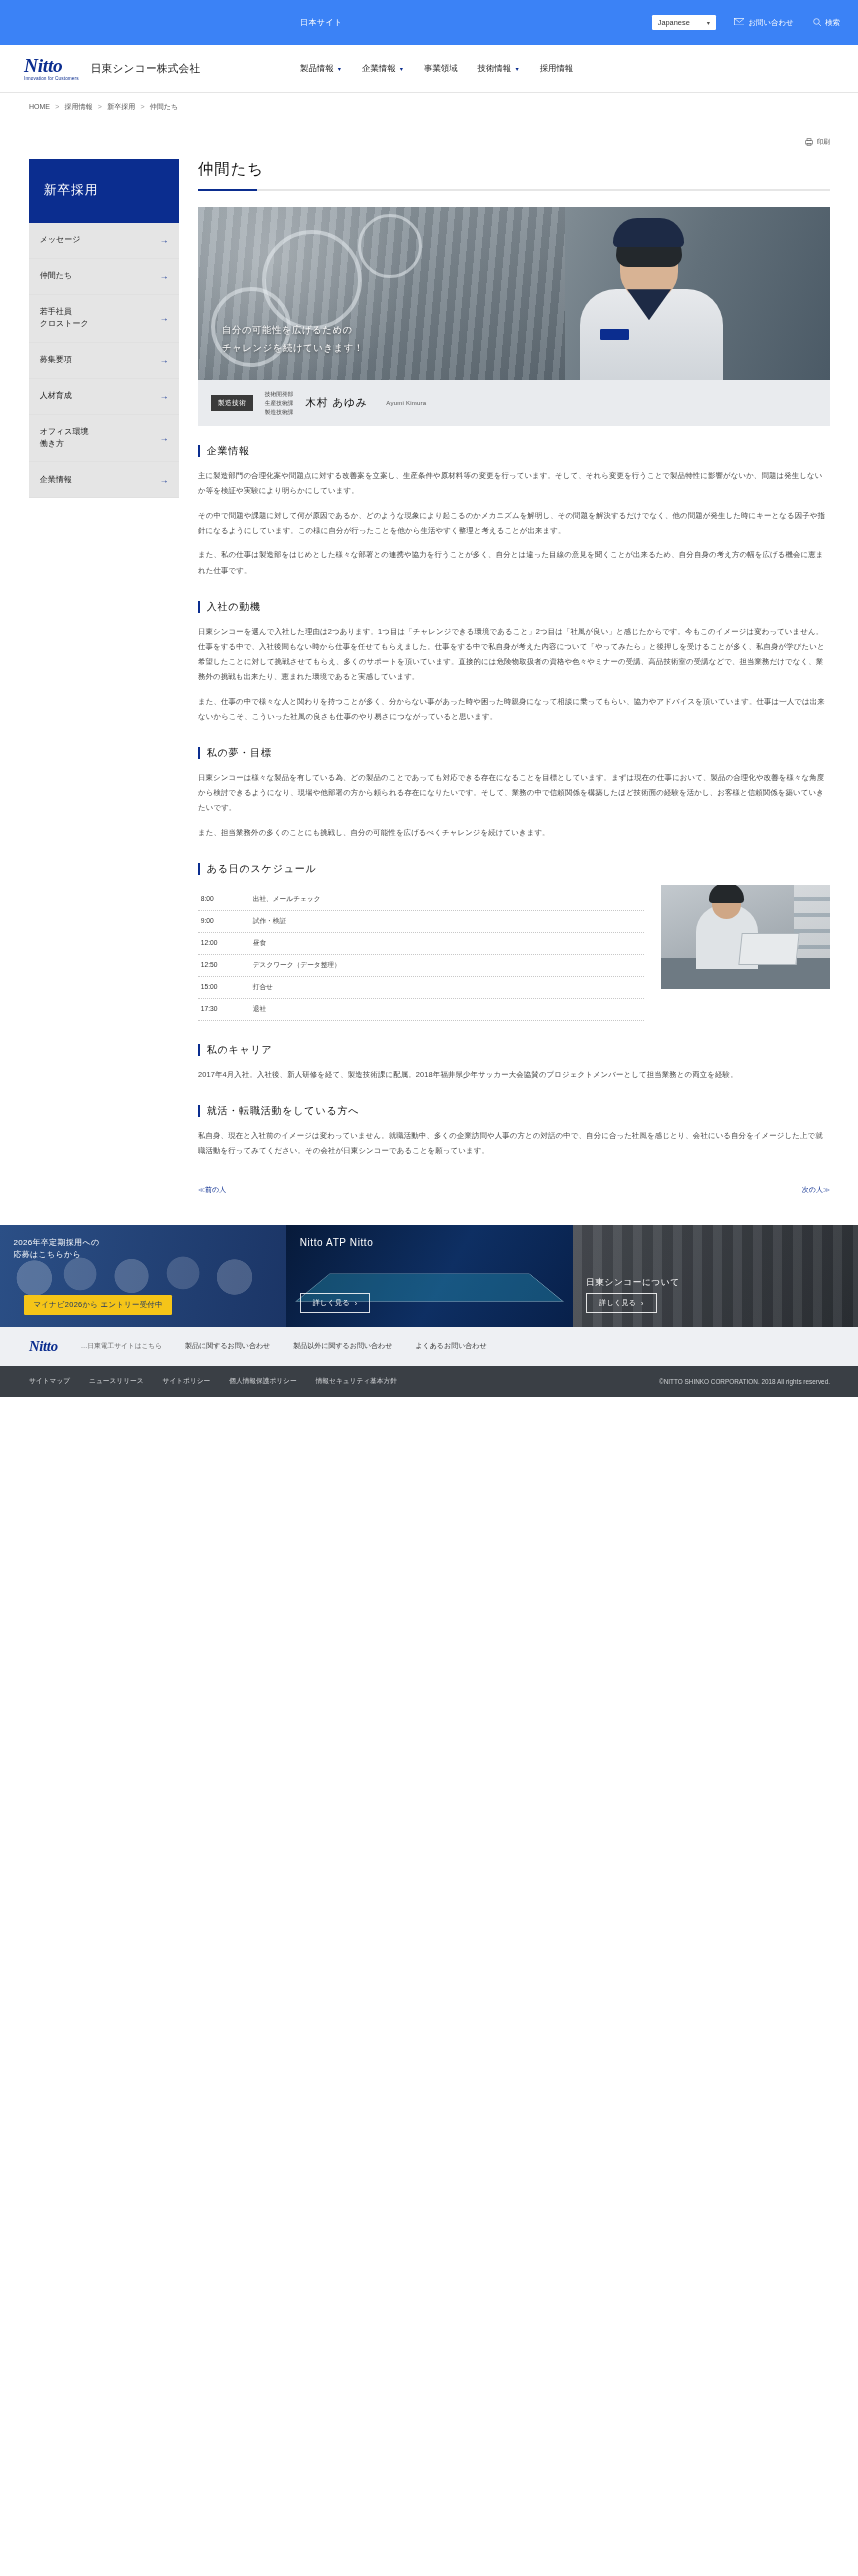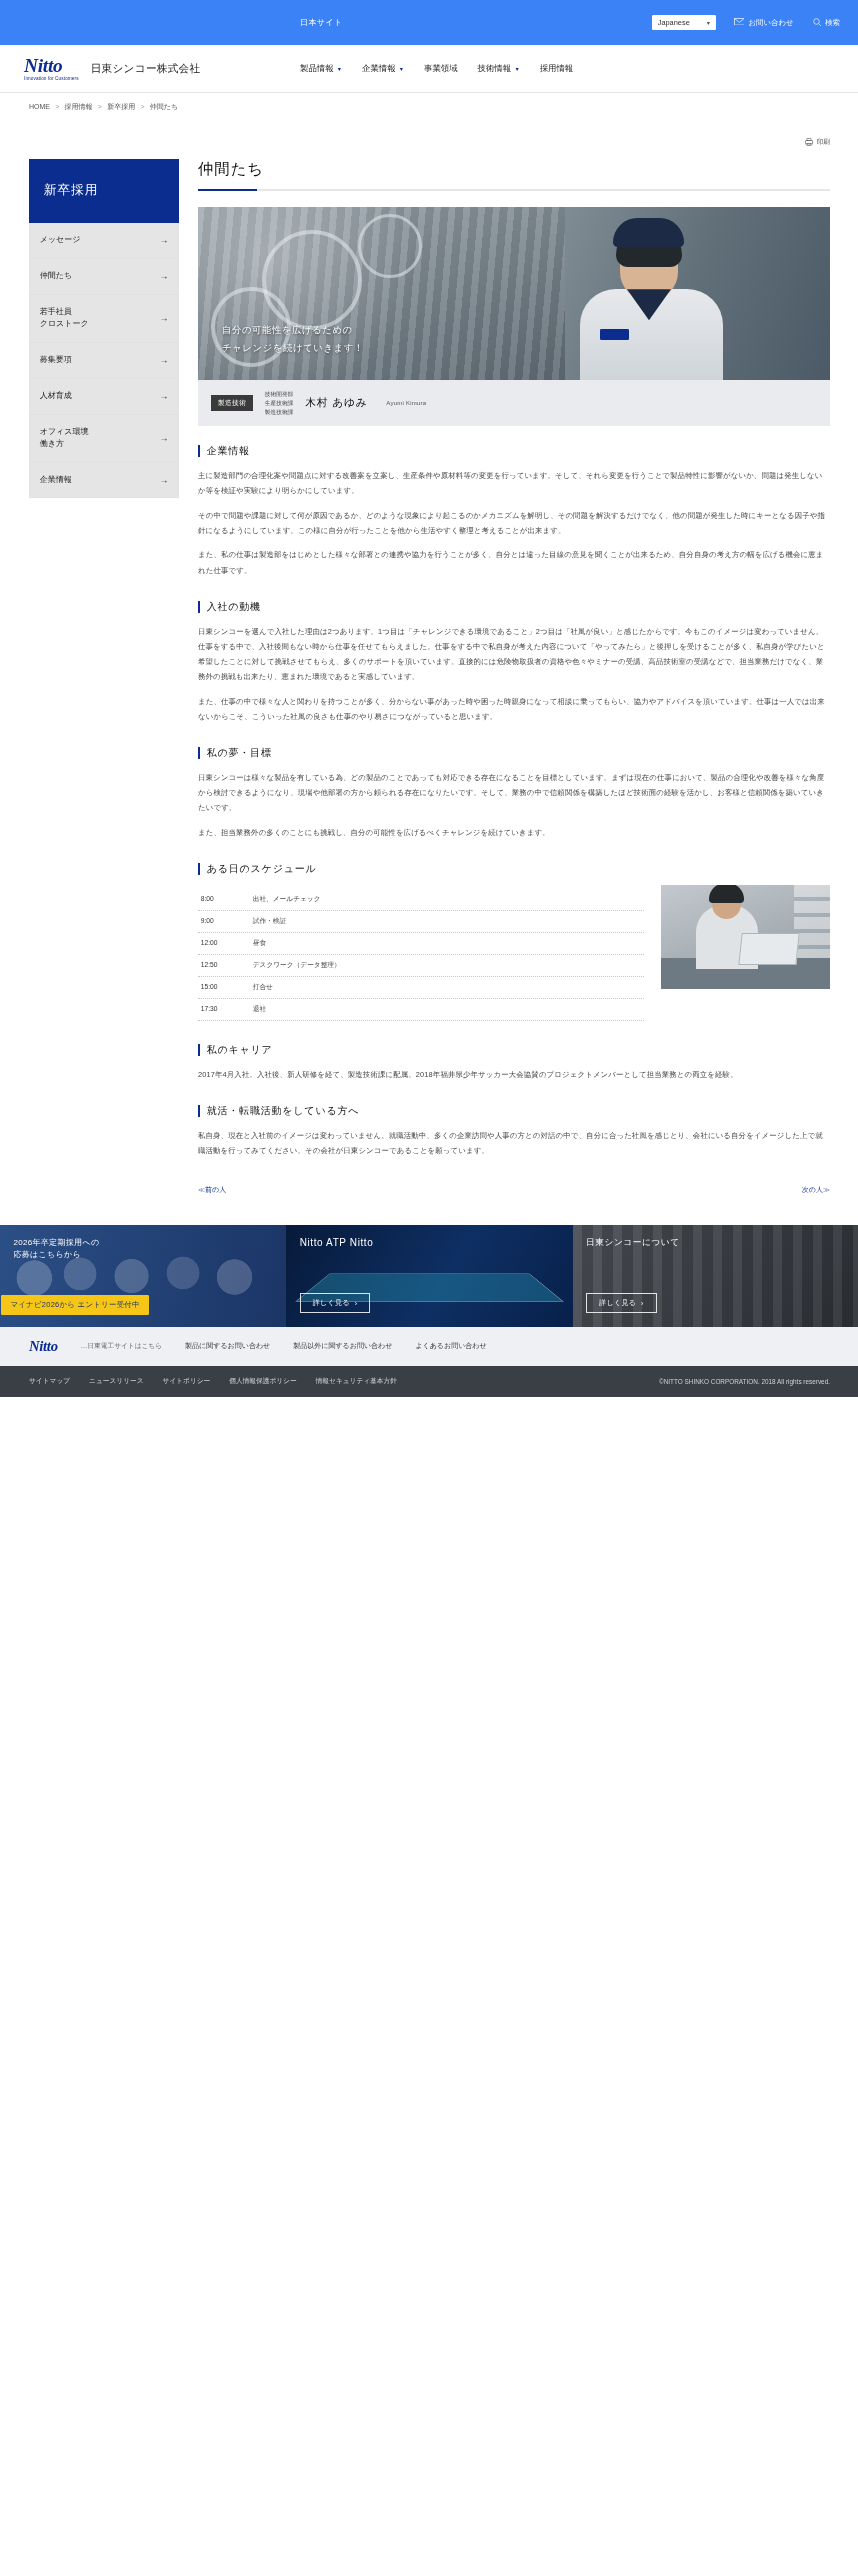--- a/index.html
+++ b/index.html
@@ -277,37 +277,37 @@
     position:absolute; inset:0;
     background:
       radial-gradient(circle at 12% 52%, rgba(255,255,255,.22) 0 17.4px, transparent 18px),
       radial-gradient(circle at 28% 48%, rgba(255,255,255,.18) 0 16px, transparent 16.7px),
       radial-gradient(circle at 46% 50%, rgba(255,255,255,.20) 0 16.7px, transparent 17.4px),
       radial-gradient(circle at 64% 47%, rgba(255,255,255,.16) 0 16px, transparent 16.7px),
       radial-gradient(circle at 82% 51%, rgba(255,255,255,.20) 0 17.4px, transparent 18px);
   }
   .bn1 .txt { font-size: 8px; line-height: 1.6; letter-spacing: .04em; position: relative; }
   .bn1 .cta {
-    position: absolute; left: 1px; bottom: 12px;
+    position: absolute; left: 24px; bottom: 12px;
     background: #f5c518; color: #1b3566; font-size: 7.4px;
     padding: 4.7px 9.4px; border-radius: 1.3px; letter-spacing: .04em;
   }
   .bn2 { background: linear-gradient(120deg,#071a3a,#0e2f63 55%,#08204a); }
   .bn2 .court {
     position:absolute; left:10%; top:38%; width:80%; height:44%;
     background: rgba(40,160,190,.35); transform: perspective(120px) rotateX(52deg);
     border: 1.3px solid rgba(255,255,255,.35);
   }
   .bn2 .title { font-size: 10px; letter-spacing: .06em; position: relative; }
   .bn3 { background: linear-gradient(120deg,#4b4f55,#2d3136); }
   .bn3 .plant {
     position:absolute; inset:0;
     background: repeating-linear-gradient(90deg, rgba(255,255,255,.06) 0 9.4px, rgba(0,0,0,.10) 9.4px 20px);
   }
-  .bn3 .title { font-size: 8.7px; letter-spacing: .06em; position: relative; }
+  .bn3 .title { font-size: 8.7px; letter-spacing: .06em; position: relative; margin-top: 40px; }
   .btn-outline {
     position: absolute; left: 13.4px; bottom: 13.4px;
     border: 0.7px solid rgba(255,255,255,.85);
     color: #fff; font-size: 7px; padding: 4px 12px; letter-spacing: .05em;
     display: inline-flex; align-items: center; gap: 4.7px;
   }
 
   
   .foot-links {
     background: #eef0f3;

